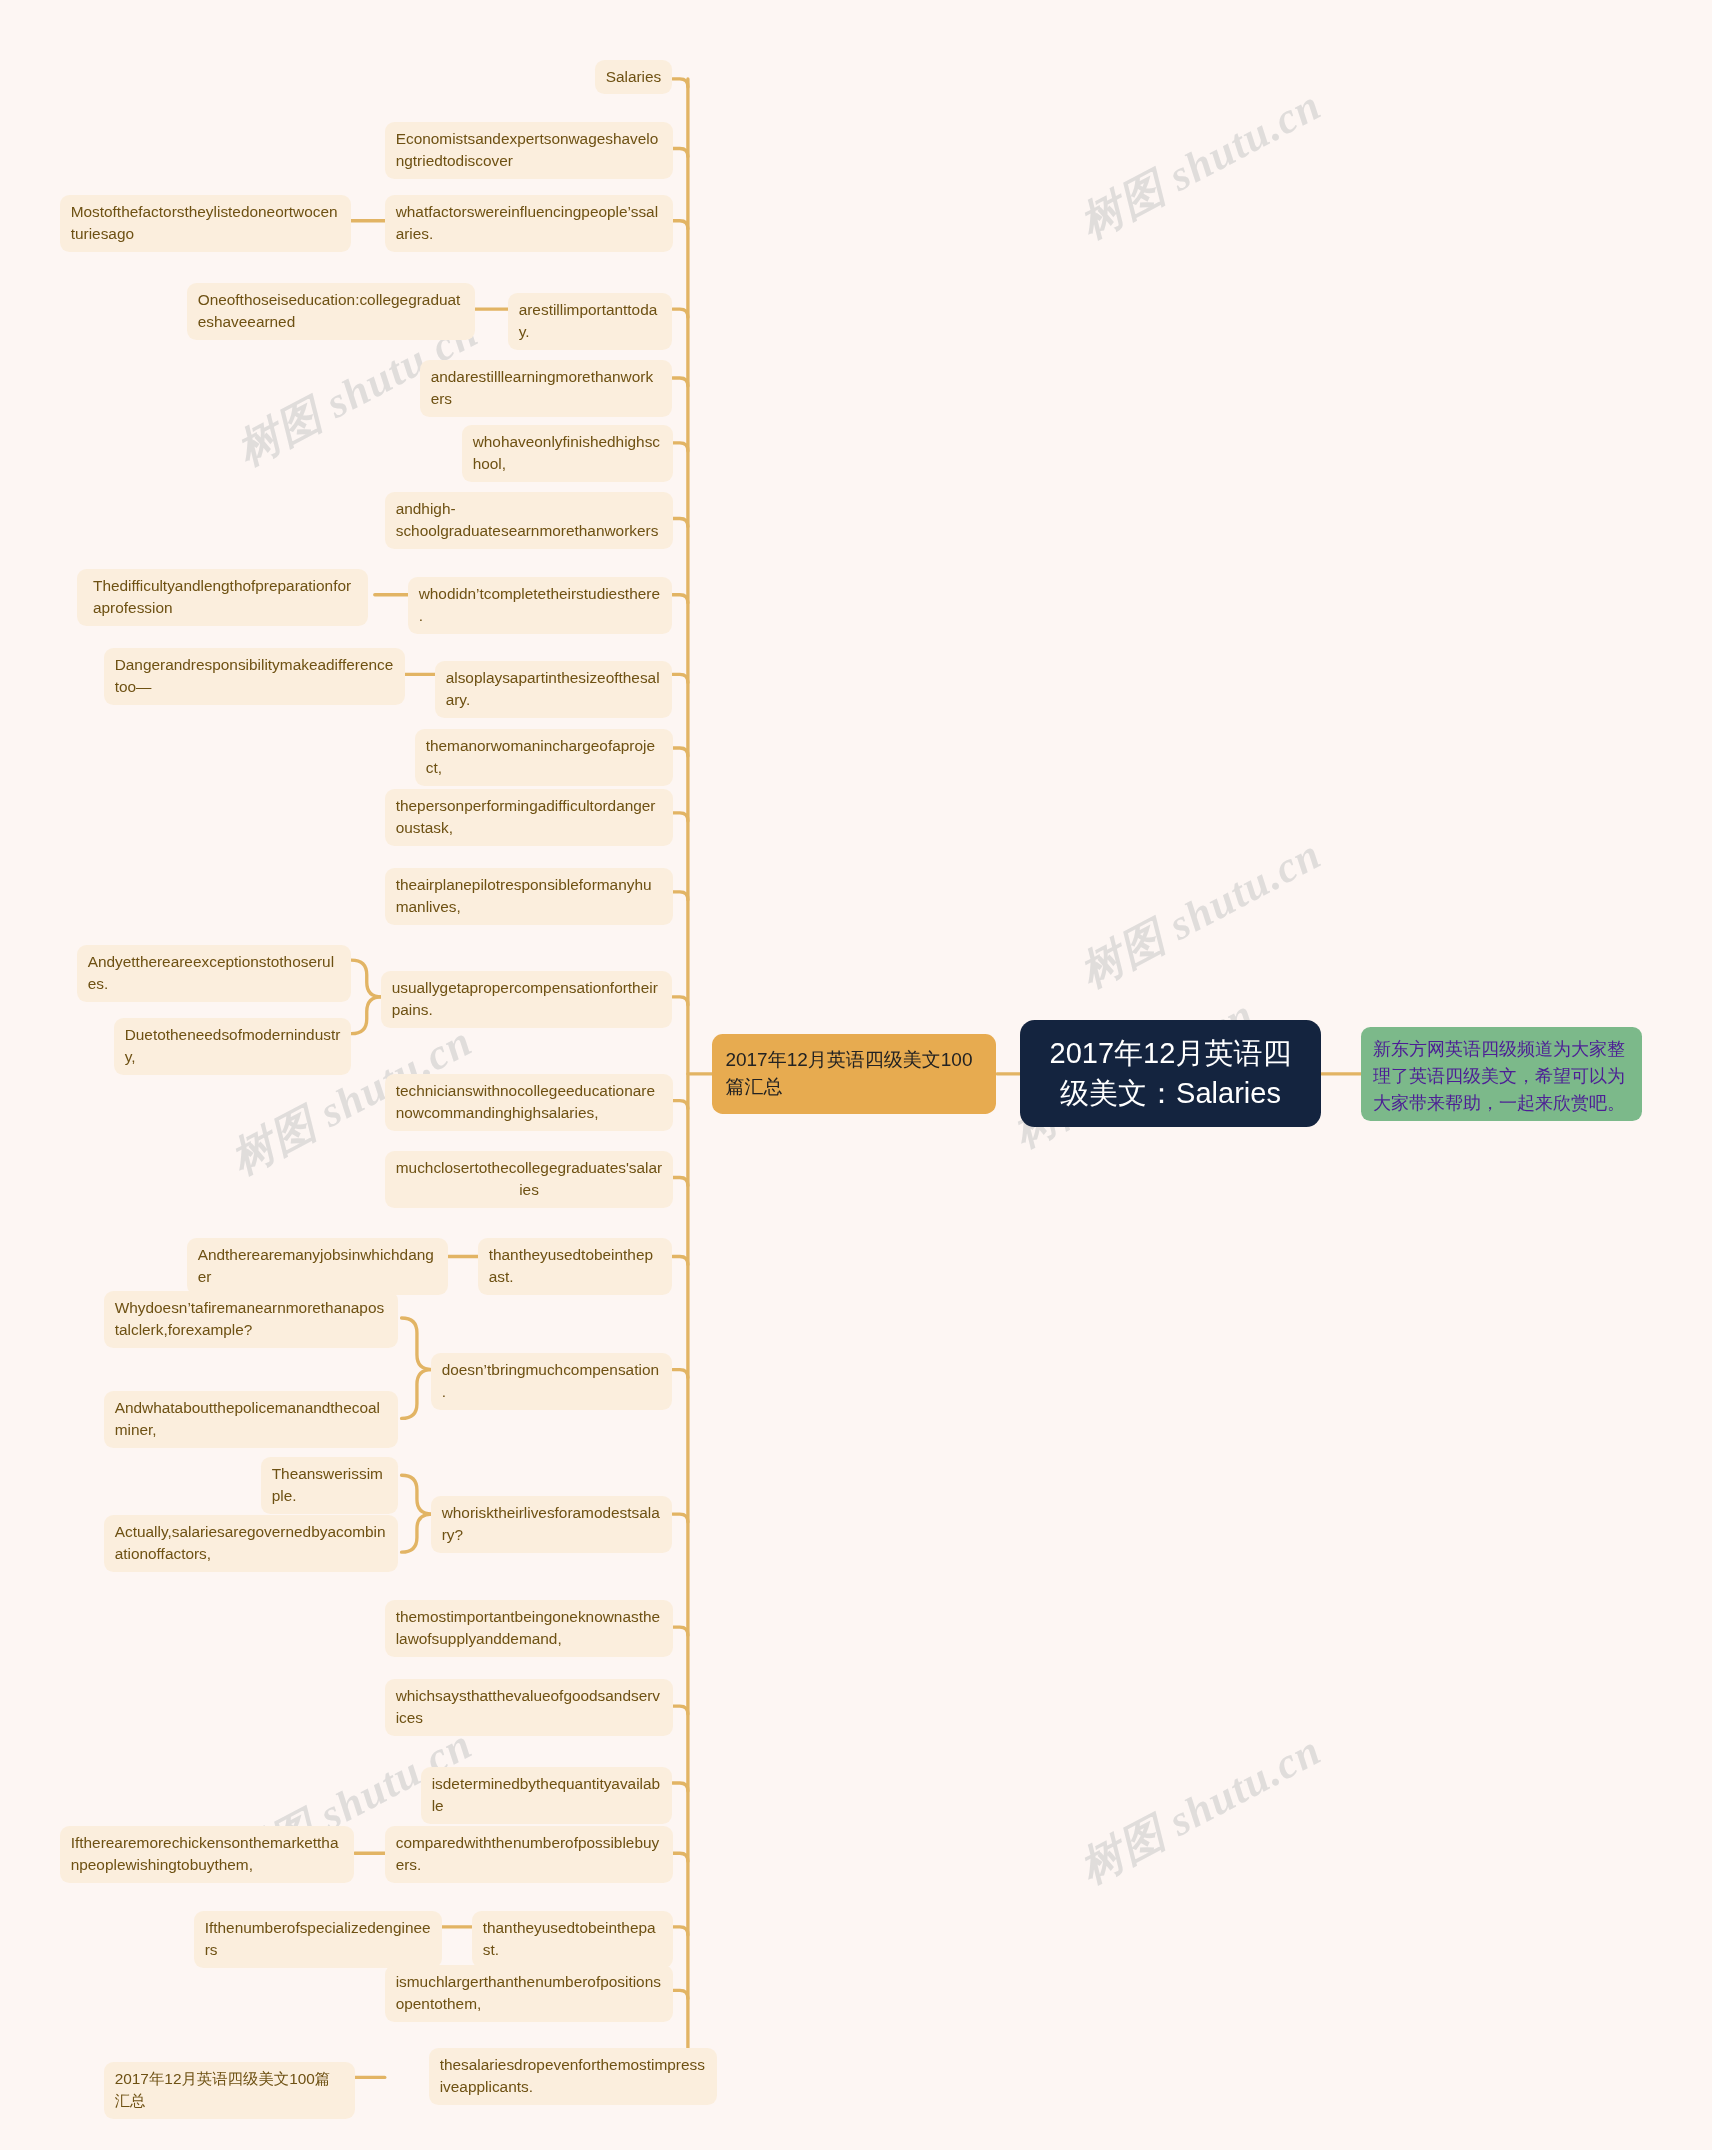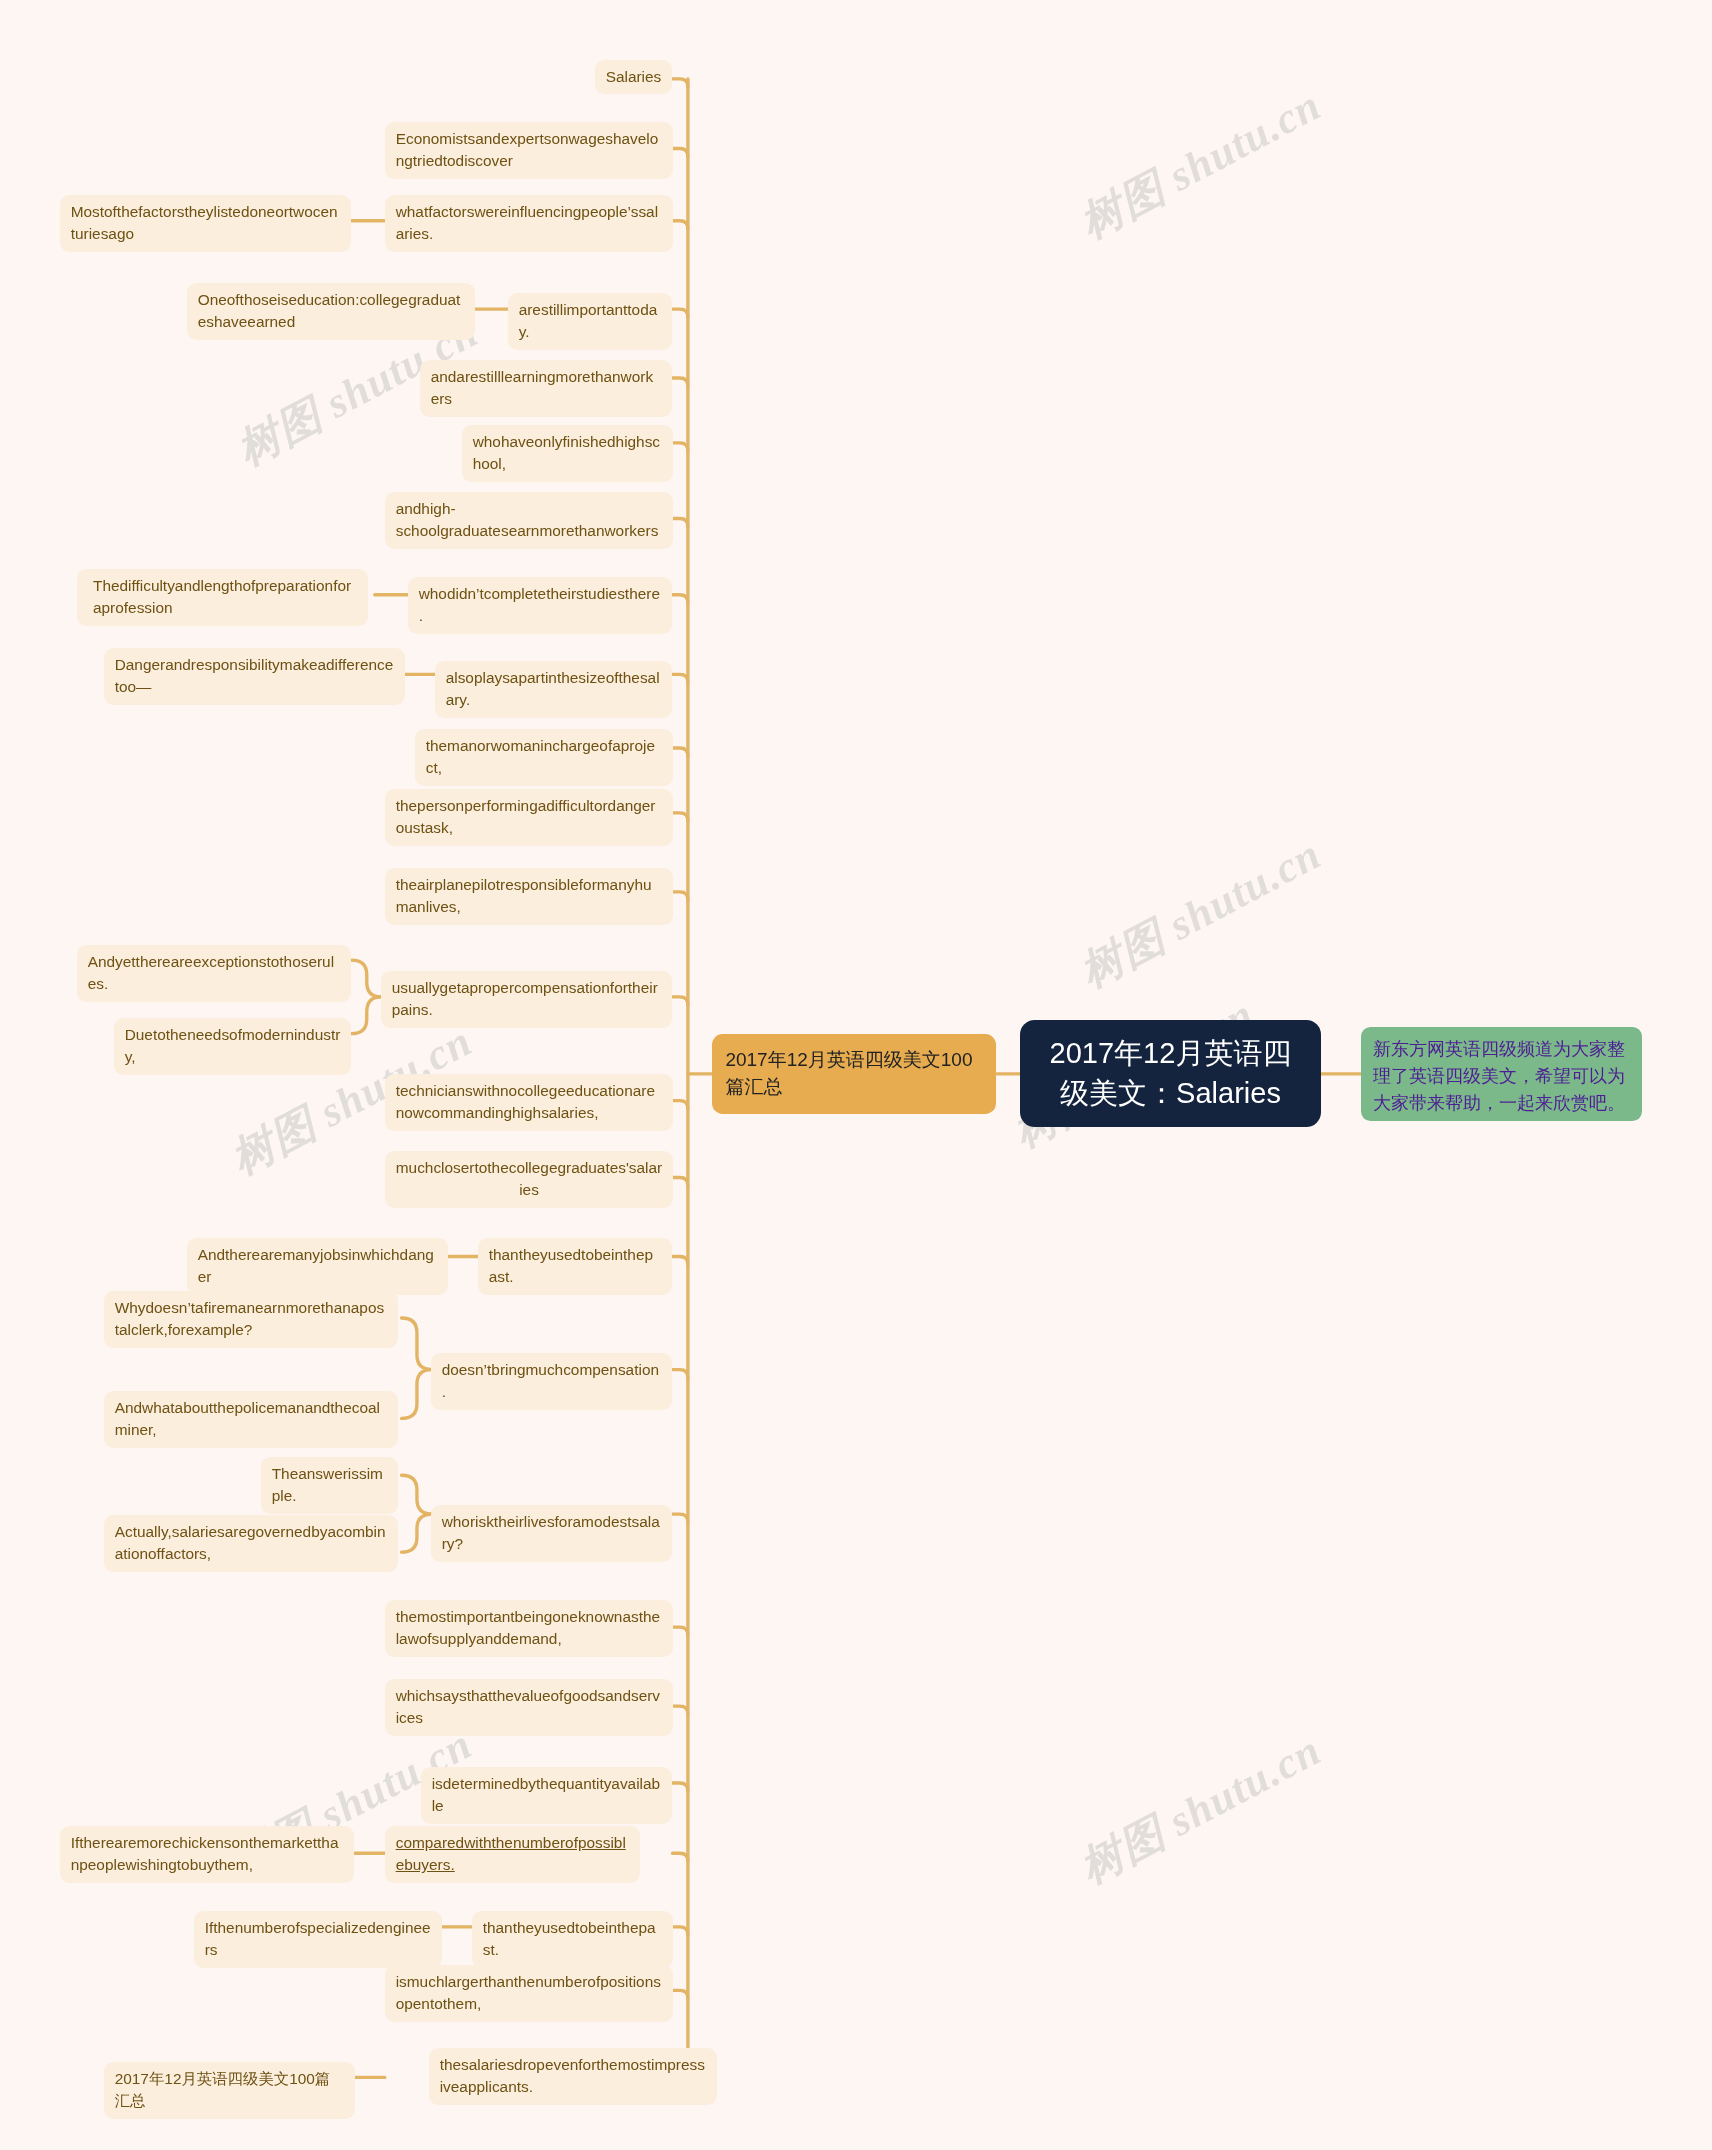--- a/index.html
+++ b/index.html
@@ -169,27 +169,27 @@
   <div class="node leaf" style="left:381px; top:971px; width:291px;">usuallygetapropercompensationfortheirpains.</div>
   <div class="node leaf" style="left:114px; top:1018px; width:237px;">Duetotheneedsofmodernindustry,</div>
   <div class="node leaf" style="left:385px; top:1074px; width:288px;">technicianswithnocollegeeducationarenowcommandinghighsalaries,</div>
   <div class="node leaf" style="left:385px; top:1151px; width:288px;text-align:center;">muchclosertothecollegegraduates'salaries</div>
   <div class="node leaf" style="left:187px; top:1238px; width:261px;">Andtherearemanyjobsinwhichdanger</div>
   <div class="node leaf" style="left:478px; top:1238px; width:194px;">thantheyusedtobeinthepast.</div>
   <div class="node leaf" style="left:104px; top:1291px; width:294px;">Whydoesn’tafiremanearnmorethanapostalclerk,forexample?</div>
   <div class="node leaf" style="left:431px; top:1353px; width:241px;">doesn’tbringmuchcompensation.</div>
   <div class="node leaf" style="left:104px; top:1391px; width:294px;">Andwhataboutthepolicemanandthecoalminer,</div>
   <div class="node leaf" style="left:261px; top:1457px; width:137px;">Theanswerissimple.</div>
-  <div class="node leaf" style="left:431px; top:1496px; width:241px;margin-top:9px;">whorisktheirlivesforamodestsalary?</div>
+  <div class="node leaf" style="left:431px; top:1496px; width:241px;">whorisktheirlivesforamodestsalary?</div>
   <div class="node leaf" style="left:104px; top:1515px; width:294px;">Actually,salariesaregovernedbyacombinationoffactors,</div>
   <div class="node leaf" style="left:385px; top:1600px; width:288px;">themostimportantbeingoneknownasthelawofsupplyanddemand,</div>
   <div class="node leaf" style="left:385px; top:1679px; width:288px;">whichsaysthatthevalueofgoodsandservices</div>
   <div class="node leaf" style="left:421px; top:1767px; width:251px;">isdeterminedbythequantityavailable</div>
   <div class="node leaf" style="left:60px;  top:1826px; width:294px;">Iftherearemorechickensonthemarketthanpeoplewishingtobuythem,</div>
-  <div class="node leaf" style="left:385px; top:1826px; width:255px;text-decoration:underline;">comparedwiththenumberofpossiblebuyers.</div>
+  <div class="node leaf" style="left:385px; top:1826px; width:288px;">comparedwiththenumberofpossiblebuyers.</div>
   <div class="node leaf" style="left:194px; top:1911px; width:248px;">Ifthenumberofspecializedengineers</div>
   <div class="node leaf" style="left:472px; top:1911px; width:201px;">thantheyusedtobeinthepast.</div>
   <div class="node leaf" style="left:385px; top:1965px; width:288px;">ismuchlargerthanthenumberofpositionsopentothem,</div>
   <div class="node leaf" style="left:104px; top:2062px; width:251px;">2017年12月英语四级美文100篇汇总</div>
   <div class="node leaf" style="left:385px; top:2048px; width:288px;margin-left:44px;">thesalariesdropevenforthemostimpressiveapplicants.</div>
 
   <div class="node branch" style="left:712px; top:1034px; width:284px; height:80px;">2017年12月英语四级美文100篇汇总</div>
 
   <div class="node root" style="left:1020px; top:1020px; width:301px; height:107px;">2017年12月英语四级美文：Salaries</div>
 

